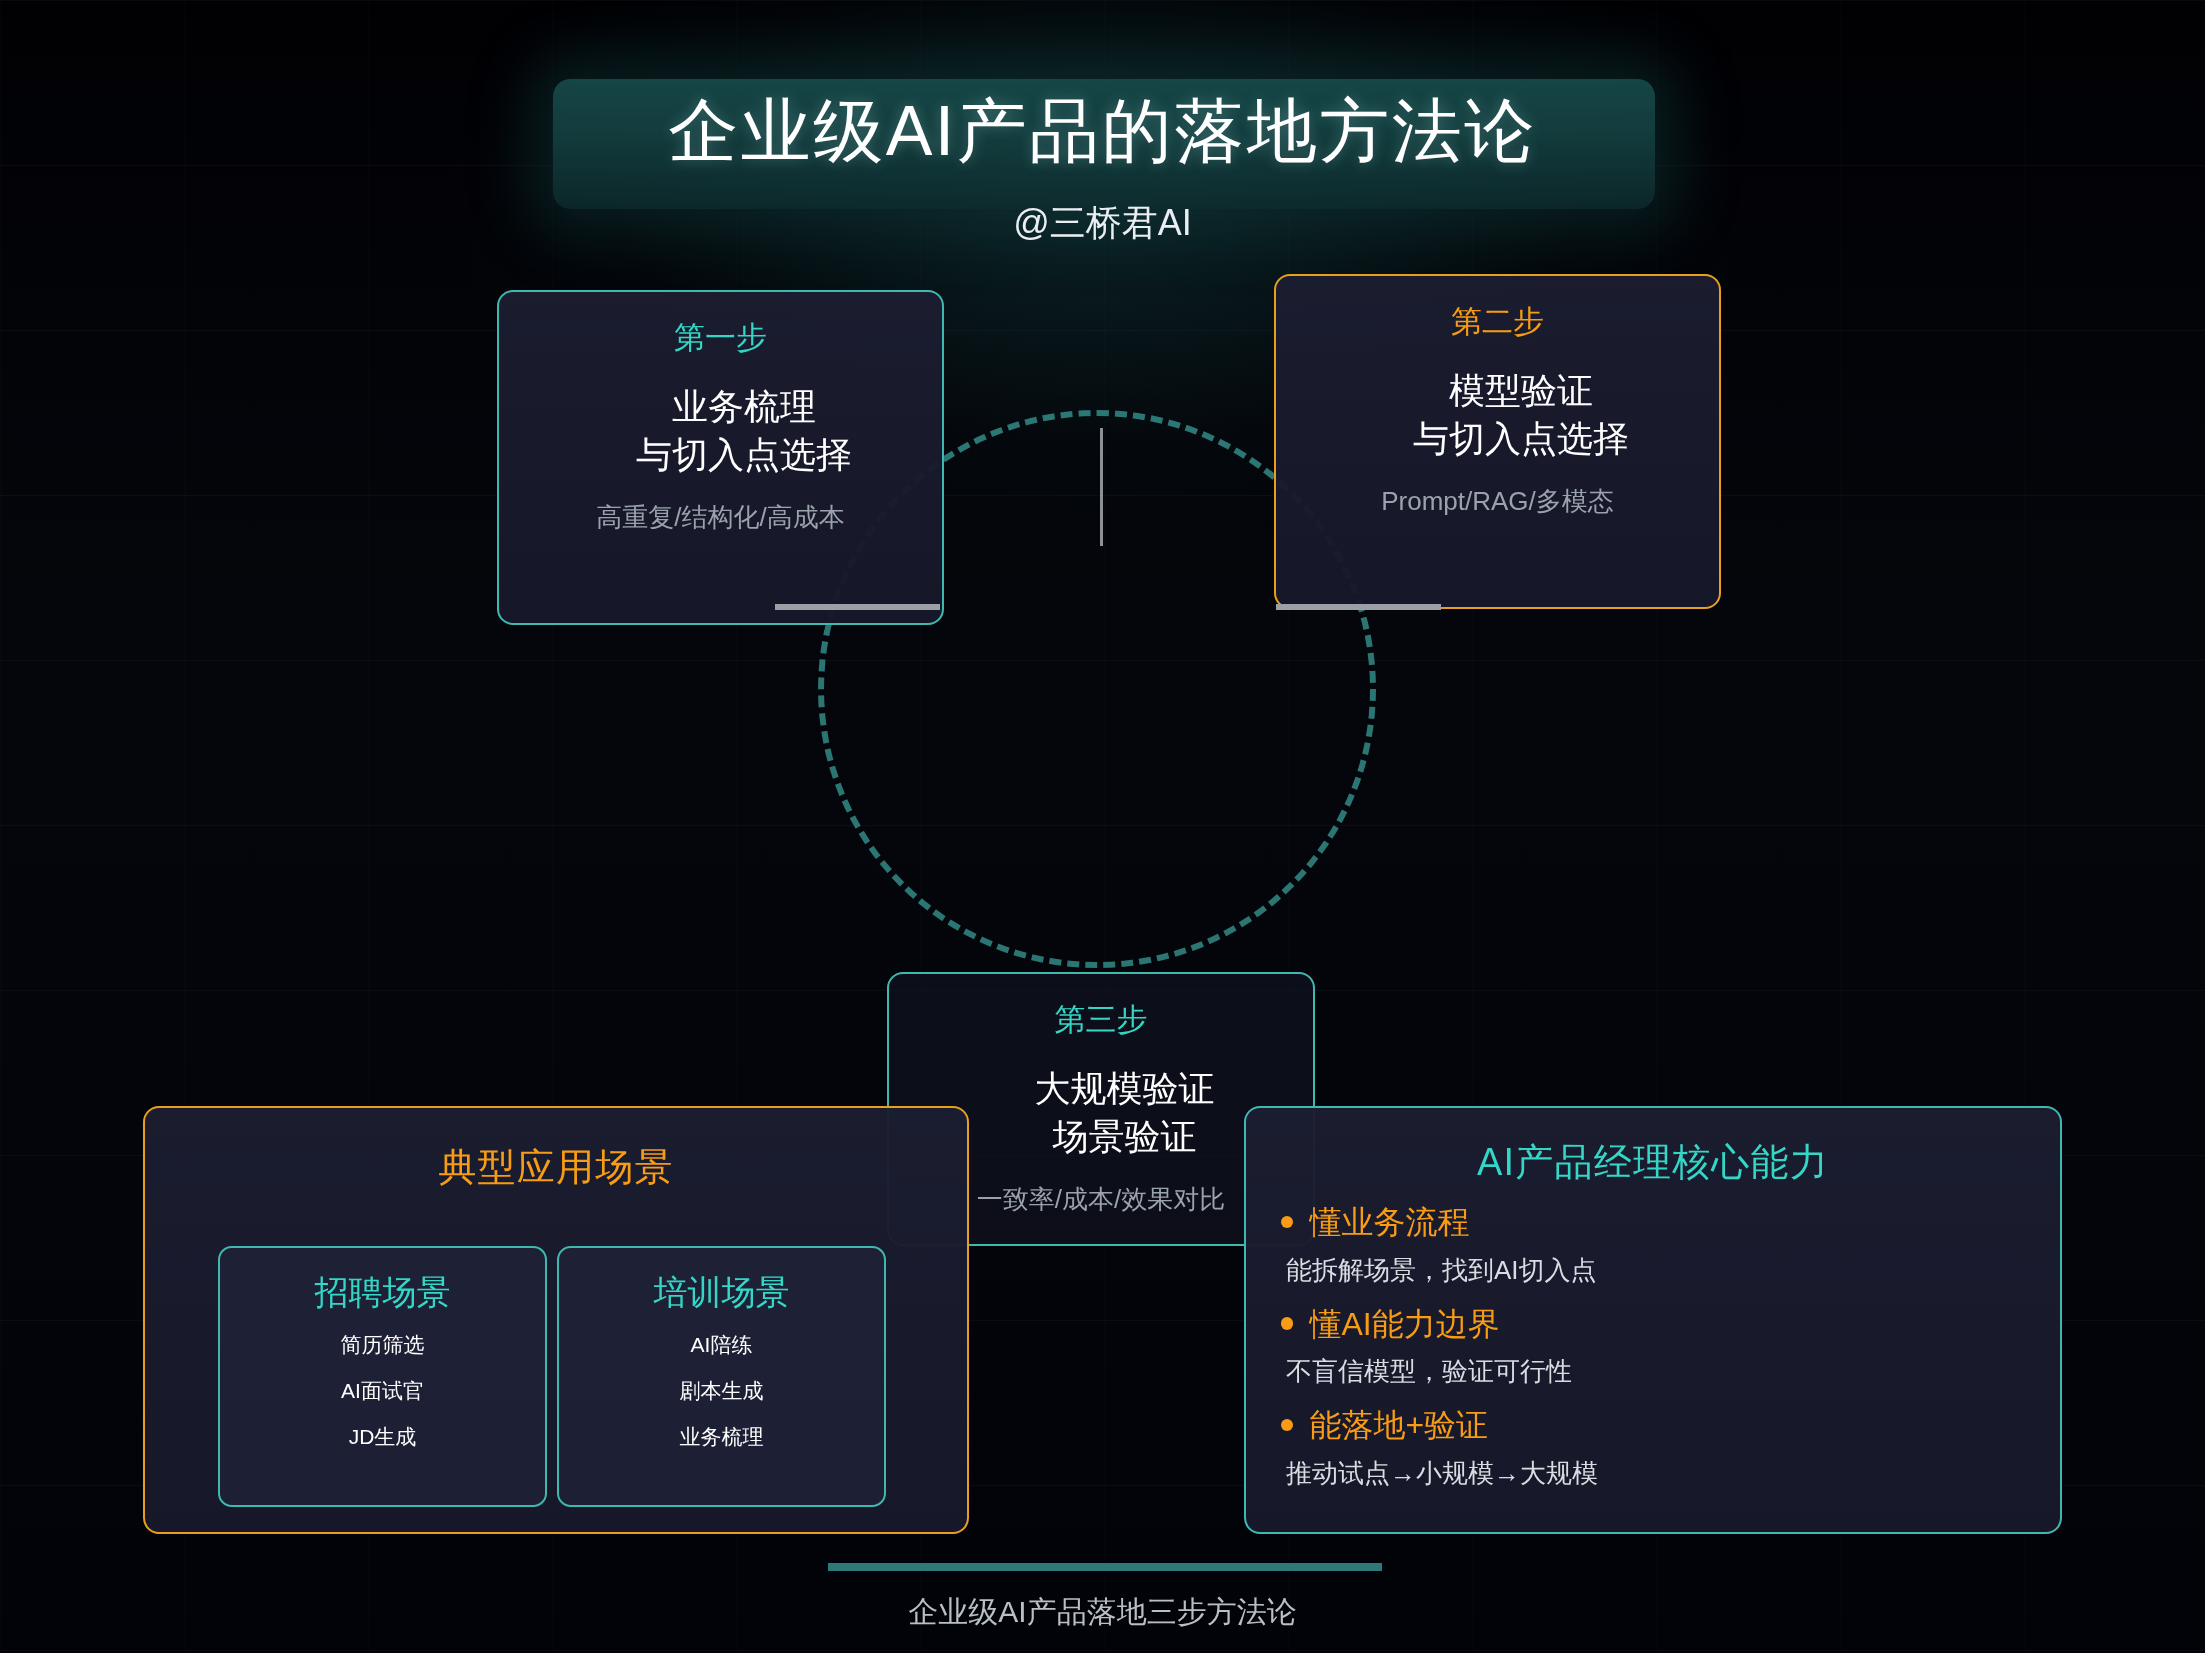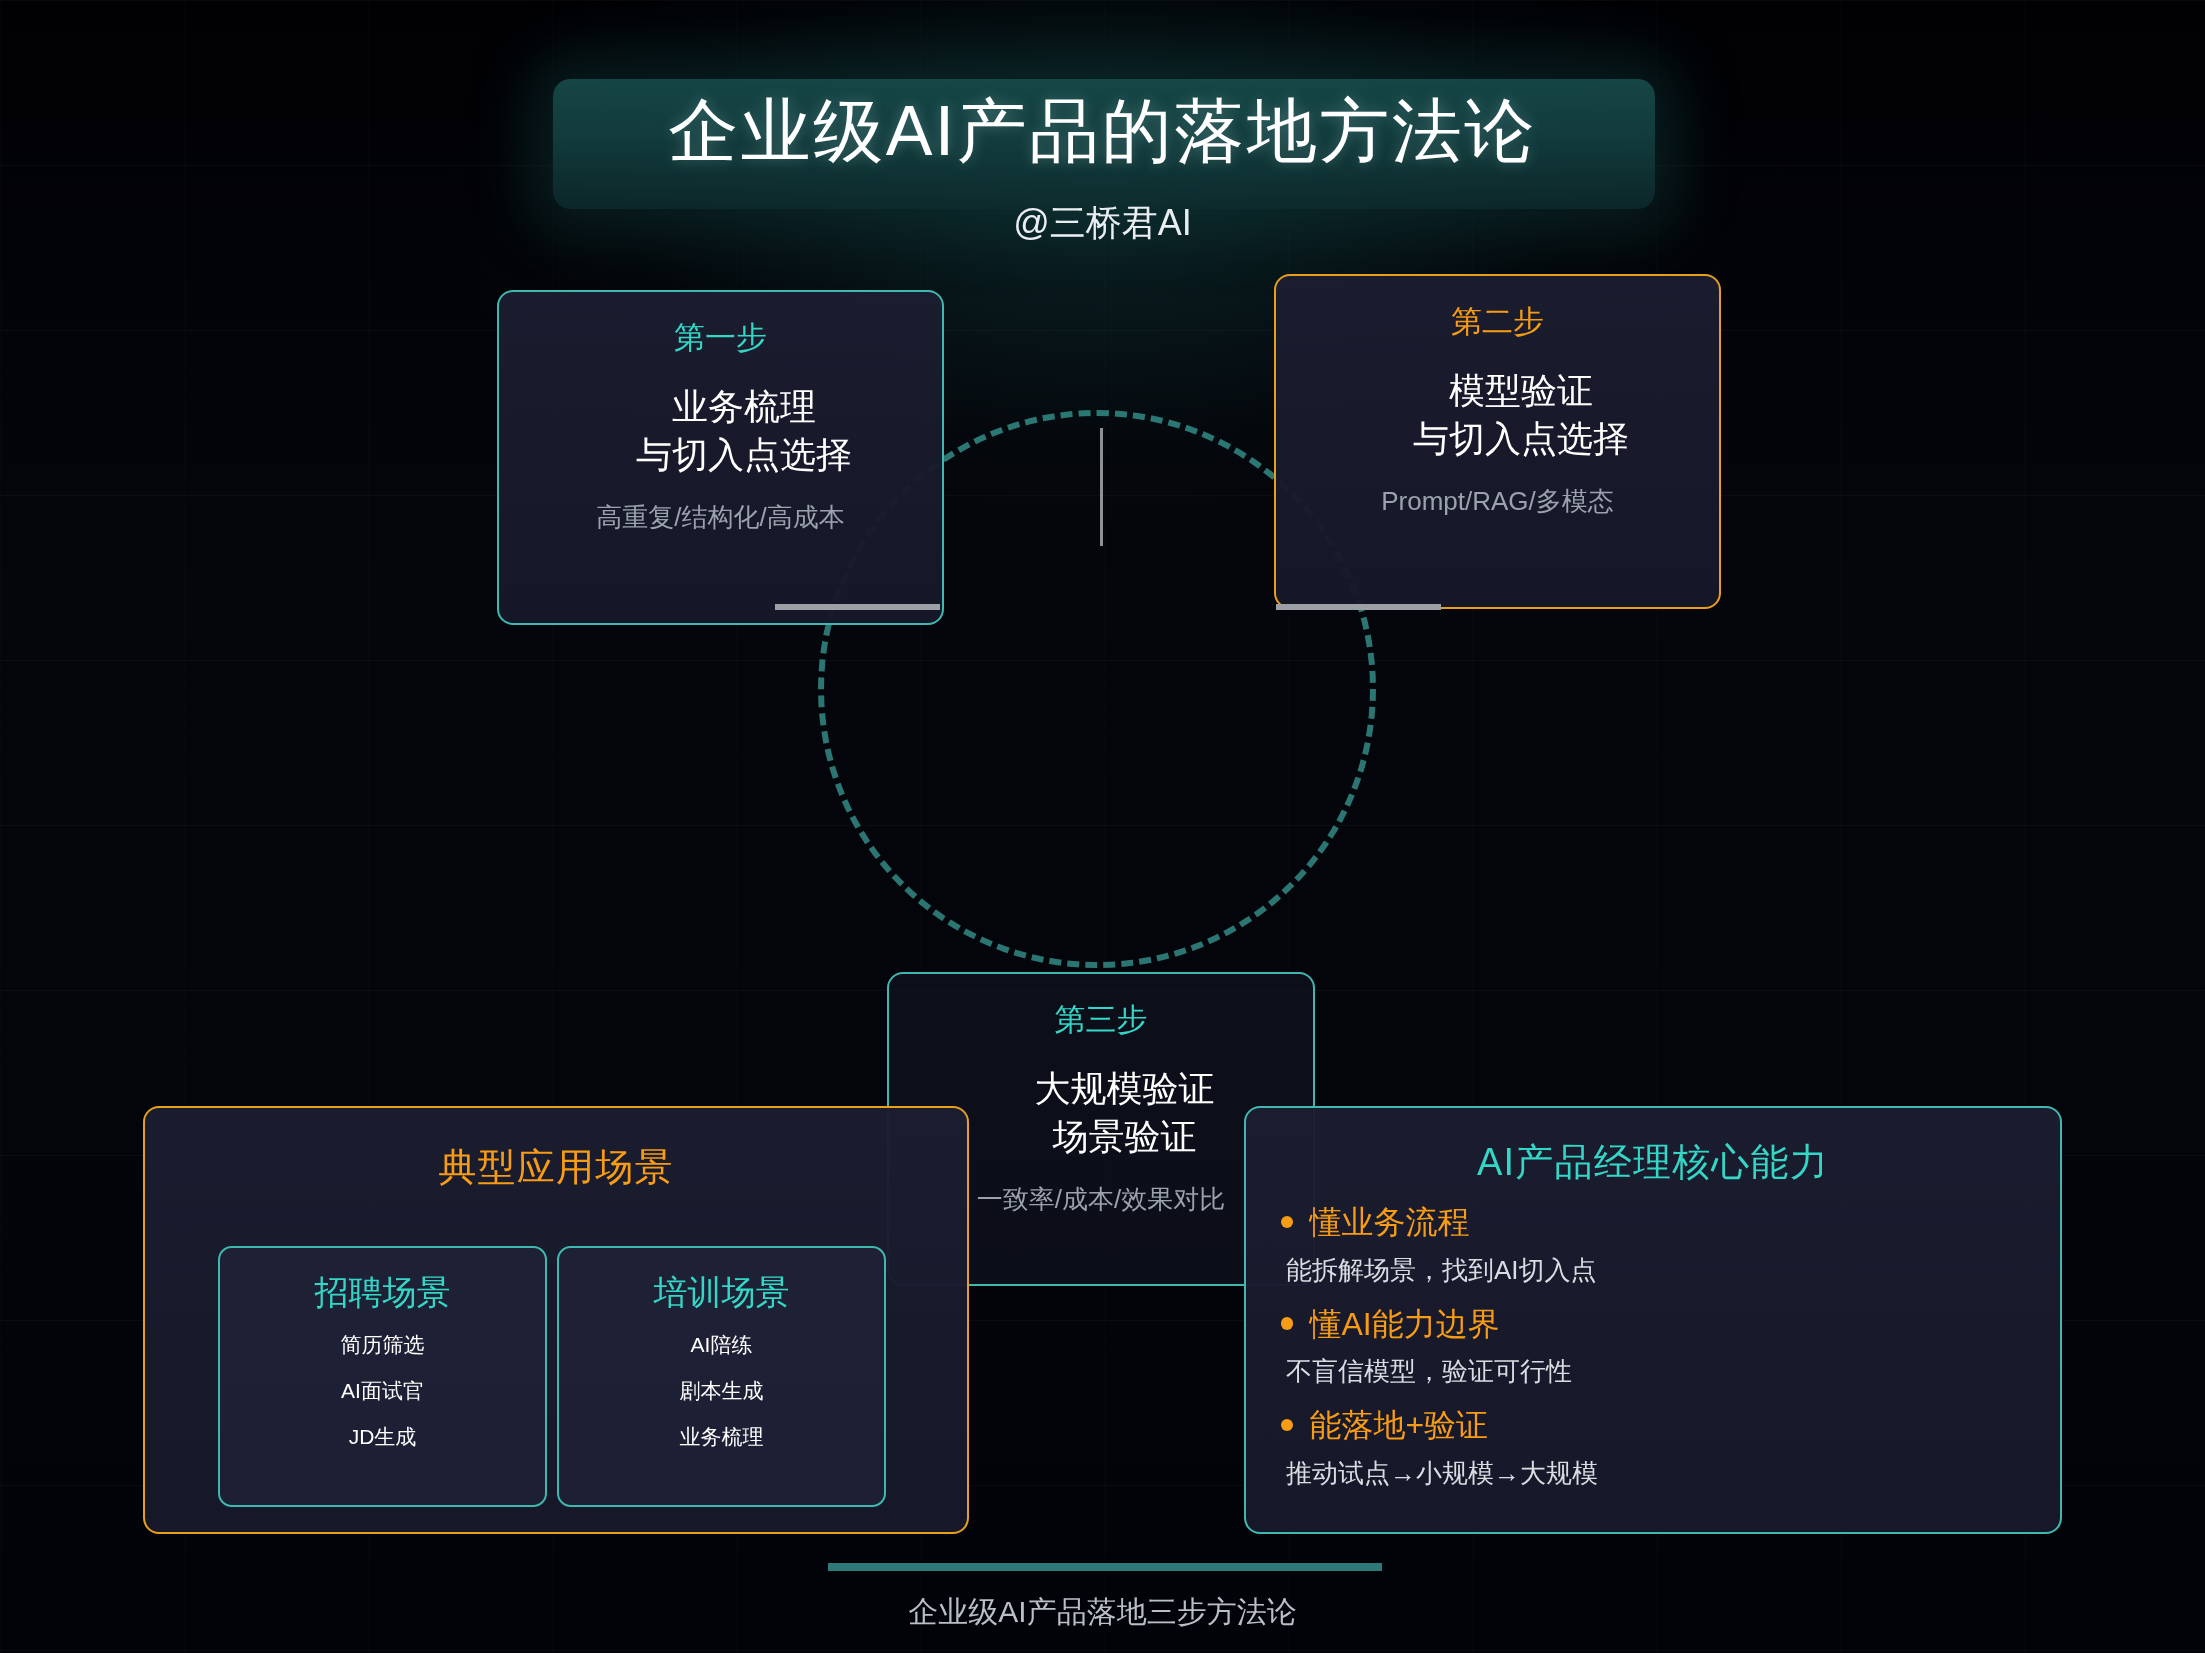--- a/index.html
+++ b/index.html
@@ -73,21 +73,21 @@
   .orange-label{color:#f79c14;}
   .step-main{
     text-align:center;color:#ffffff;font-size:36px;line-height:1.32;margin-top:30px;padding-left:47px;
   }
   .step-sub{
     text-align:center;color:#9aa2ac;font-size:26px;line-height:1;margin-top:26px;
   }
 
   #card1{left:497px;top:290px;width:447px;height:335px;}
   #card2{left:1274px;top:274px;width:447px;height:335px;}
-  #card3{left:887px;top:972px;width:428px;height:314px;background:rgba(20,22,38,0.55);border:2.5px solid #3fb9b0;}
+  #card3{left:887px;top:972px;width:428px;height:274px;background:rgba(20,22,38,0.55);border:2.5px solid #3fb9b0;}
 
   .gray-underline{position:absolute;height:5.6px;background:#9aa0a6;}
   #gu1{left:775px;top:604px;width:165px;}
   #gu2{left:1276px;top:604px;width:165px;}
 
   
   #scenes{
     left:143px;top:1106px;width:826px;height:428px;
     border:2.5px solid #e8a01c;
     background:linear-gradient(180deg,rgba(27,29,48,0.97) 0%, rgba(23,25,43,0.97) 100%);

